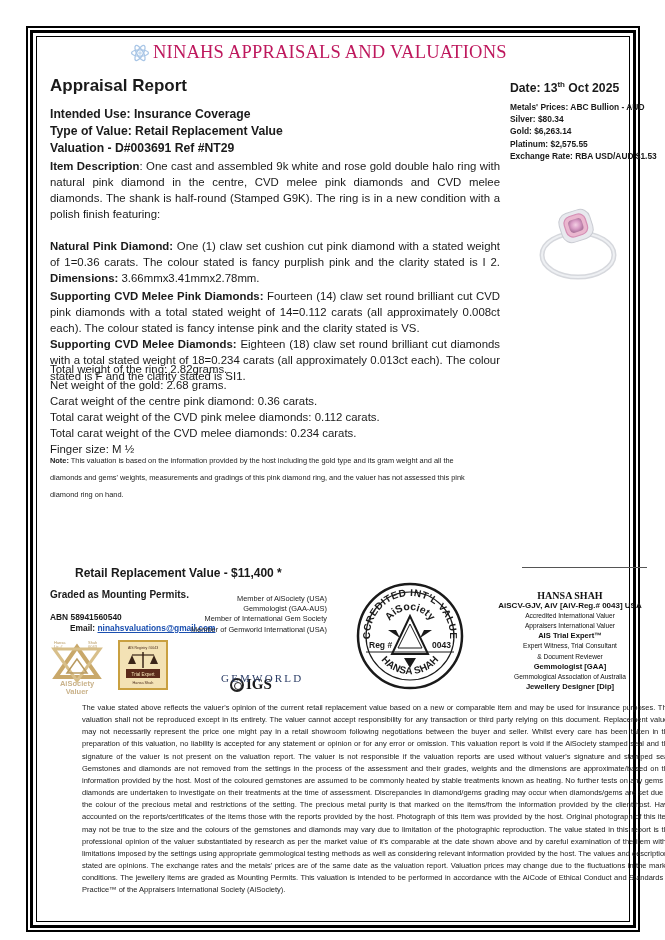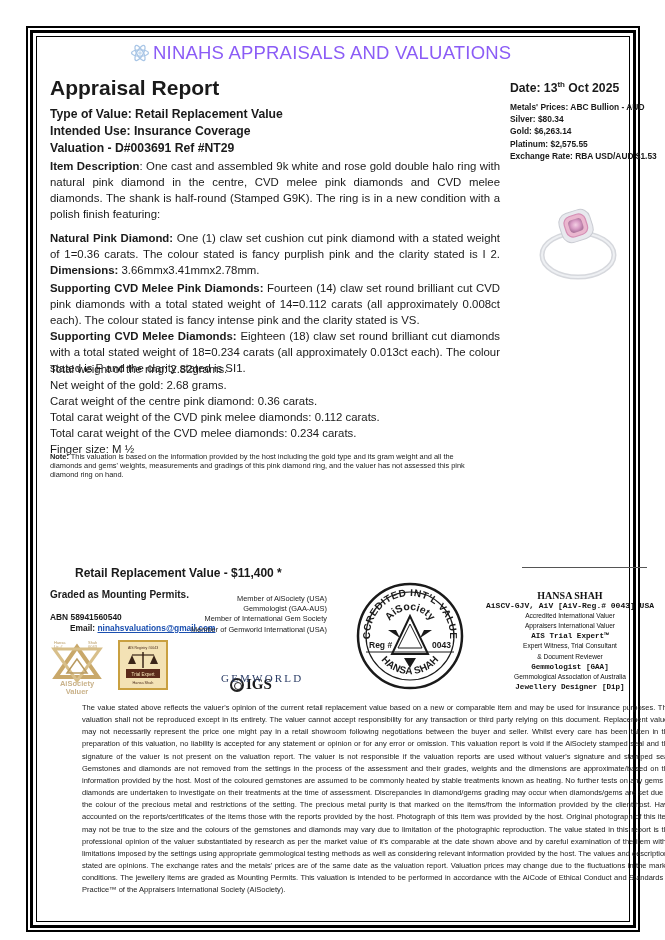--- a/index.html
+++ b/index.html
@@ -6,58 +6,58 @@
   body { width: 665px; height: 940px; position: relative; overflow: hidden;
          font-family: "Liberation Sans", "DejaVu Sans", sans-serif; color: #1a1a1a; }
   .frame-outer { position: absolute; left: 26px; top: 26px; width: 614px; height: 906px;
                  border: 2px solid #000; box-sizing: border-box; }
   .frame-mid { position: absolute; left: 2px; top: 2px; right: 2px; bottom: 2px;
                border: 3px solid #000; }
   .frame-inner { position: absolute; left: 3px; top: 3px; right: 3px; bottom: 3px;
                  border: 1px solid #000; }
   .abs { position: absolute; }
 
-  .title { left: 130px; top: 42px; font-family: Liberation Sans, sans-serif; font-size: 18.5px;
-           color: #8b5cf6; letter-spacing: 0.2px; display: flex; align-items: center; text-align: right; }
+  .title { left: 130px; top: 42px; font-family: Liberation Serif, serif; font-size: 18.5px;
+           color: #be185d; letter-spacing: 0.2px; display: flex; align-items: center; text-align: right; }
   .logo-icon { width: 20px; height: 20px; margin-right: 3px; position: relative; }
 
-  .h1 { left: 50px; top: 76px; font-size: 21px; font-weight: bold; }
+  .h1 { left: 50px; top: 76px; font-size: 17px; font-weight: bold; }
   .meta { left: 50px; top: 106px; font-size: 12.2px; font-weight: bold; line-height: 17px; }
 
   .date { left: 510px; top: 80px; font-size: 12.2px; font-weight: bold; }
   .date sup { font-size: 8px; }
   .prices { left: 510px; top: 101px; font-size: 8.4px; font-weight: bold; line-height: 12.2px; }
 
   .desc { left: 50px; top: 158px; width: 450px; font-size: 11.4px; line-height: 16px; text-align: justify; }
   .desc p { margin: 0; }
   .desc b { font-weight: bold; }
 
   .summary { left: 50px; top: 361px; font-size: 11.4px; line-height: 16px; }
-  .note { left: 50px; top: 452px; width: 430px; font-size: 7.4px; line-height: 9px; }
+  .note { left: 50px; top: 452px; width: 430px; font-size: 7.4px; line-height: 17px; }
 
   .ring { left: 520px; top: 193px; width: 115px; height: 100px; }
 
   .rrv { left: 50px; top: 566px; font-size: 12px; font-weight: bold; margin-left: 25px; }
   .graded { left: 50px; top: 589px; font-size: 10px; font-weight: bold; }
   .abn { left: 50px; top: 612px; font-size: 8.4px; font-weight: bold; }
   .email { left: 50px; top: 623px; font-size: 8.4px; font-weight: bold; padding-left: 20px; }
   .email a { color: #1a4fb0; text-decoration: underline; }
 
   .members { left: 191px; top: 594px; font-size: 7.4px; line-height: 10.2px; color: #222; text-align: right; }
 
   .igs { left: 230px; top: 676px; font-family: "Liberation Serif", serif; font-weight: bold; font-size: 15px; display:flex; align-items:center; }
   .gemworld { left: 208px; top: 672px; font-family: "Liberation Serif", serif; font-size: 11px; letter-spacing: 2.2px; color: #2b3d66; padding-left: 13px; }
 
   .seal { left: 352px; top: 578px; width: 115px; height: 115px; }
 
   .sigline { left: 522px; top: 567px; width: 125px; border-top: 1px solid #555; }
   .sigblock { left: 480px; top: 591px; width: 180px; text-align: center; line-height: 10.1px; color: #111; }
   .sig-name { font-family: "Liberation Serif", serif; font-weight: bold; font-size: 10px; }
   .sig-sm { font-size: 6.6px; }
-  .sig-bold { font-family: Liberation Mono, monospace; font-weight: bold; font-size: 7.6px; }
+  .sig-bold { font-family: Liberation Sans, sans-serif; font-weight: bold; font-size: 7.6px; }
 
   .badge1 { left: 48px; top: 637px; width: 58px; height: 58px; }
   .badge2 { left: 118px; top: 640px; width: 50px; height: 50px; }
 
   .disclaimer { left: 38px; top: 702px; width: 590px; font-size: 7.5px; line-height: 12.15px; text-align: justify; color: #1a1a1a; padding-left: 44px; }
 </style>
 </head>
 <body>
 
 <div class="frame-outer">
@@ -75,22 +75,22 @@
         <ellipse cx="10" cy="10" rx="8.5" ry="3.2" transform="rotate(120 10 10)"></ellipse>
       </g>
       <circle cx="10" cy="10" r="1.8" fill="#c7dbef"></circle>
     </svg>
   </span>
   <span>NINAHS APPRAISALS AND VALUATIONS</span>
 </div>
 
 <div class="abs h1">Appraisal Report</div>
 <div class="abs meta">
+  <div>Intended Use: Insurance Coverage</div>
   <div>Type of Value: Retail Replacement Value</div>
-  <div>Intended Use: Insurance Coverage</div>
   <div>Valuation - D#003691 Ref #NT29</div>
 </div>
 
 <div class="abs date"><span>Date: 13</span><sup>th</sup><span> Oct 2025</span></div>
 <div class="abs prices">
   <div>Metals' Prices: ABC Bullion - AUD</div>
   <div>Silver: $80.34</div>
   <div>Gold: $6,263.14</div>
   <div>Platinum: $2,575.55</div>
   <div>Exchange Rate: RBA USD/AUD $1.53</div>
@@ -107,21 +107,21 @@
     </defs>
     <ellipse cx="58" cy="62" rx="36" ry="22" fill="none" stroke="#d6d8dd" stroke-width="5"></ellipse>
     <ellipse cx="58" cy="62" rx="36" ry="22" fill="none" stroke="#eef0f3" stroke-width="2"></ellipse>
     <rect x="40" y="18" width="32" height="30" rx="10" fill="#e8e9ee" stroke="#c9cbd2" stroke-width="1" transform="rotate(-18 56 33)"></rect>
     <rect x="45" y="22" width="22" height="21" rx="7" fill="#eab7cf" stroke="#d58fb5" stroke-width="1.2" transform="rotate(-18 56 33)"></rect>
     <rect x="49" y="26" width="14" height="13" rx="4" fill="url(#pinkg)" transform="rotate(-18 56 33)"></rect>
   </svg>
 </div>
 
 <div class="abs desc">
-  <p style="margin-bottom:8px;"><b>Item Description</b><span>: One cast and assembled 9k white and rose gold double halo ring with natural pink diamond in the centre, CVD melee pink diamonds and CVD melee diamonds. The shank is half-round (Stamped G9K). The ring is in a new condition with a polish finish featuring:</span></p>
+  <p style="margin-bottom:16px;"><b>Item Description</b><span>: One cast and assembled 9k white and rose gold double halo ring with natural pink diamond in the centre, CVD melee pink diamonds and CVD melee diamonds. The shank is half-round (Stamped G9K). The ring is in a new condition with a polish finish featuring:</span></p>
   <p style="margin-bottom:2px;"><b>Natural Pink Diamond:</b><span> One (1) claw set cushion cut pink diamond with a stated weight of 1=0.36 carats. The colour stated is fancy purplish pink and the clarity stated is I 2. </span><b>Dimensions:</b><span> 3.66mmx3.41mmx2.78mm.</span></p>
   <p><b>Supporting CVD Melee Pink Diamonds:</b><span> Fourteen (14) claw set round brilliant cut CVD pink diamonds with a total stated weight of 14=0.112 carats (all approximately 0.008ct each). The colour stated is fancy intense pink and the clarity stated is VS.</span></p>
   <p><b>Supporting CVD Melee Diamonds:</b><span> Eighteen (18) claw set round brilliant cut diamonds with a total stated weight of 18=0.234 carats (all approximately 0.013ct each). The colour stated is F and the clarity stated is SI1.</span></p>
 </div>
 
 <div class="abs summary">
   <div>Total weight of the ring: 2.82grams.</div>
   <div>Net weight of the gold: 2.68 grams.</div>
   <div>Carat weight of the centre pink diamond: 0.36 carats.</div>
   <div>Total carat weight of the CVD pink melee diamonds: 0.112 carats.</div>

